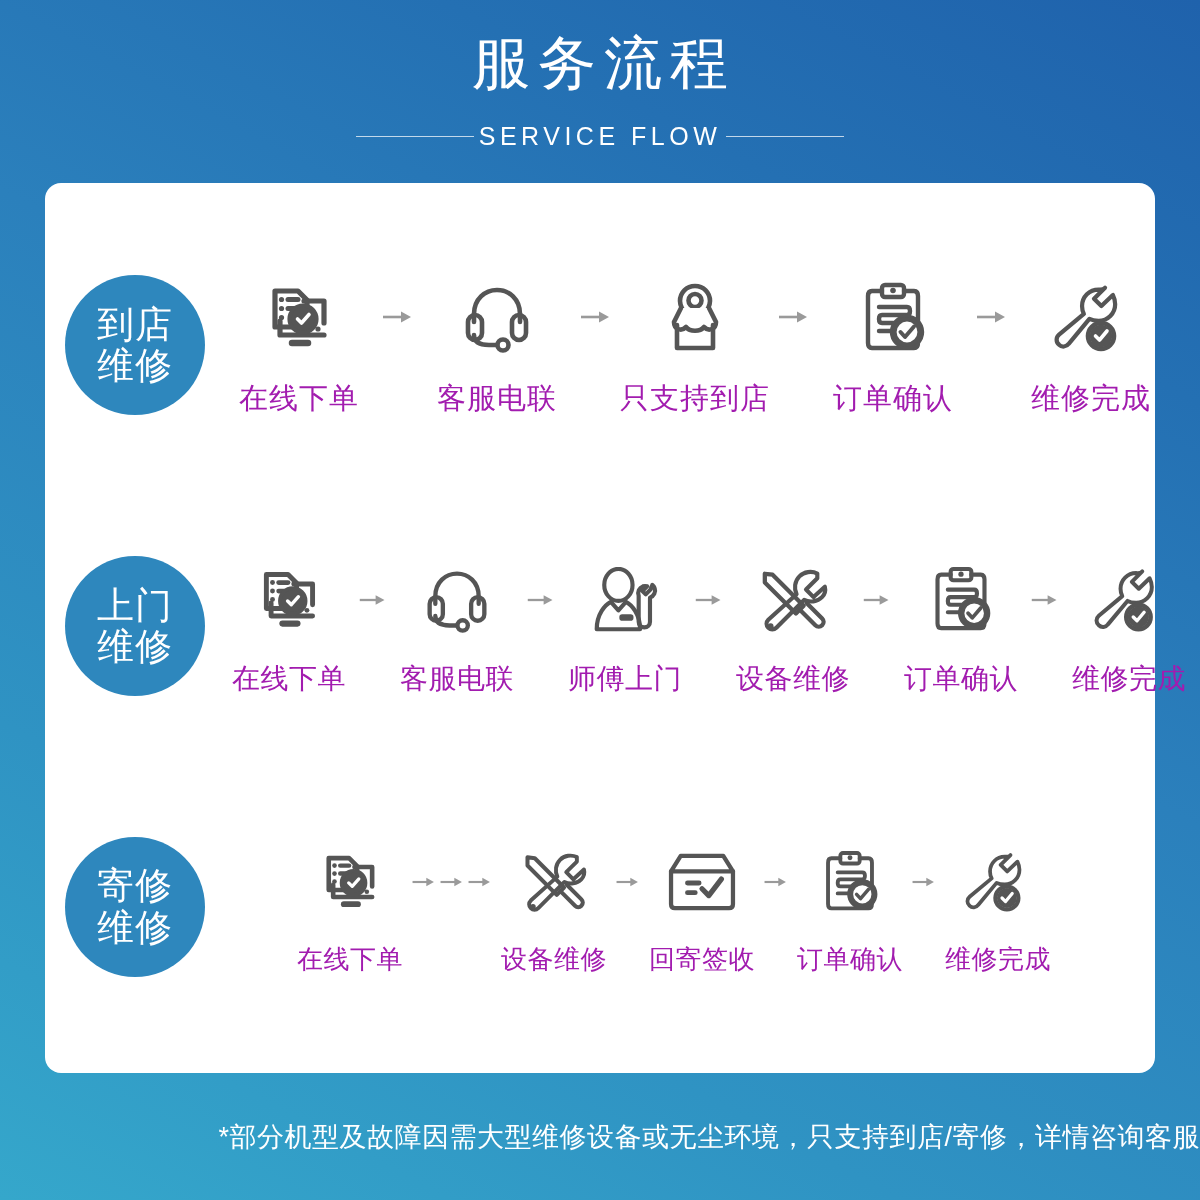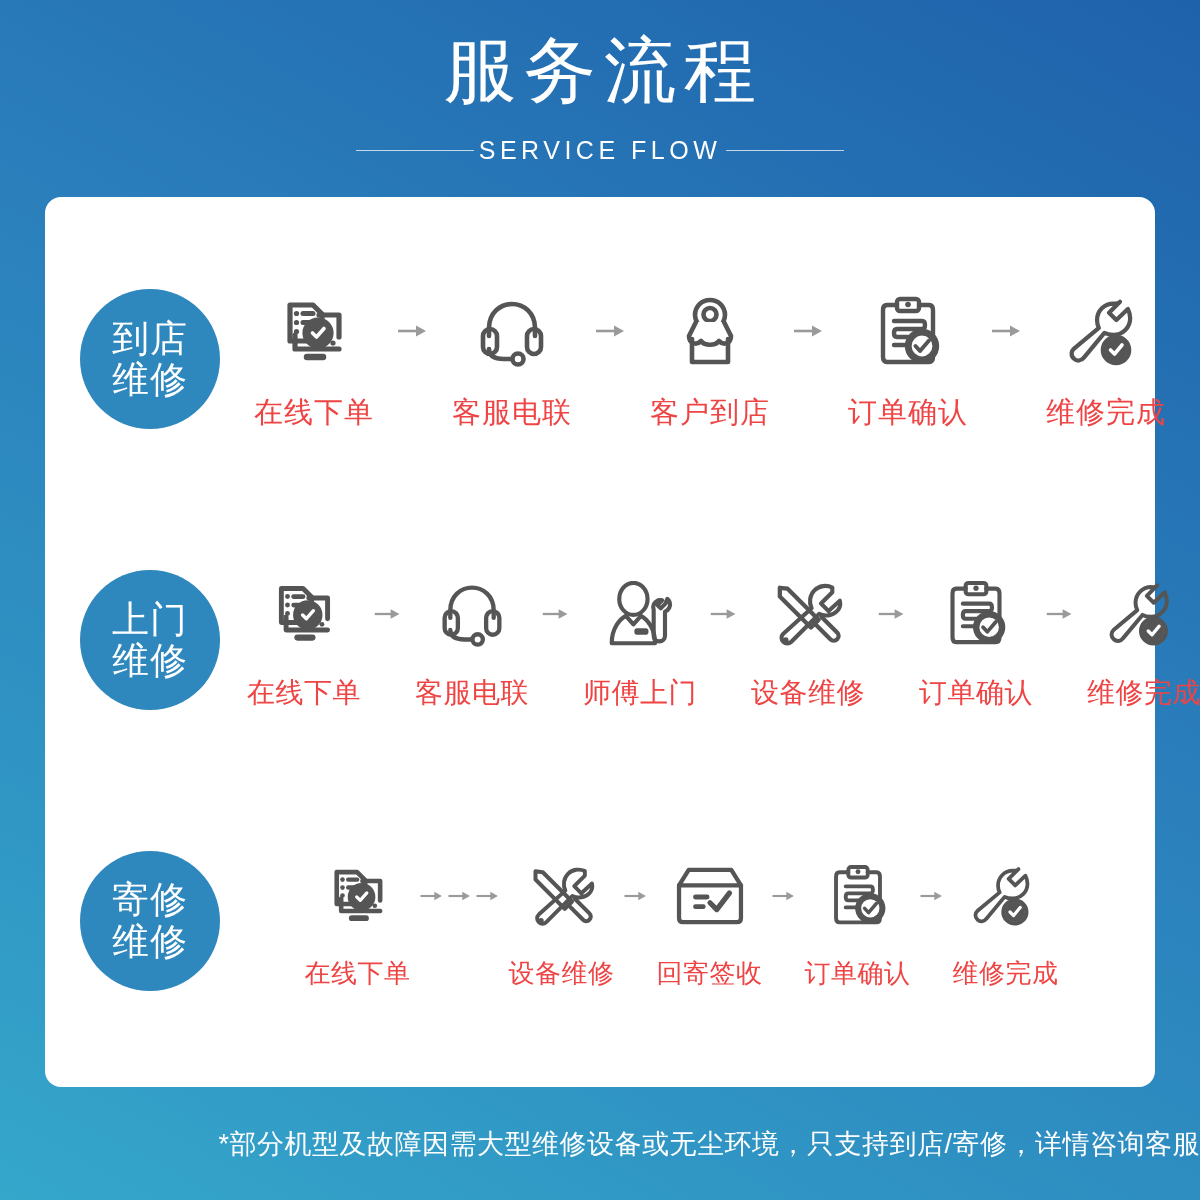--- a/index.html
+++ b/index.html
@@ -25,21 +25,21 @@
   }
 
   
   .header {
     width: 100%;
     text-align: center;
     padding-top: 34px;
     flex: 0 0 auto;
   }
   .main-title {
-    font-size: 72px;
+    font-size: 58px;
     line-height: 1.0;
     color: #ffffff;
     letter-spacing: 8px;
     font-weight: 400;
     margin: 0;
     padding-left: 8px;
   }
   .sub-wrap {
     margin-top: 30px;
     display: flex;
@@ -71,21 +71,21 @@
     display: flex;
     flex-direction: column;
     justify-content: space-around;
     padding: 22px 0 26px 0;
   }
 
   .row {
     display: flex;
     align-items: center;
     height: 210px;
-    padding-left: 35px;
+    padding-left: 20px;
     box-sizing: border-box;
   }
 
   
   .badge {
     flex: 0 0 auto;
     width: 140px;
     height: 140px;
     border-radius: 50%;
     background: #2e87bd;
@@ -120,21 +120,21 @@
     height: 92px;
     display: flex;
     align-items: center;
     justify-content: center;
   }
   .icon-box svg {
     display: block;
   }
   .step-label {
     margin-top: 14px;
-    color: #ef4444;
+    color: #a21caf;
     white-space: nowrap;
     text-align: center;
   }
   .arrow {
     display: flex;
     align-items: center;
     justify-content: center;
     height: 92px;
     color: #9a9a9a;
   }
@@ -243,21 +243,21 @@
 
         <div class="step">
           <div class="icon-box">
             <svg width="70" height="72" viewBox="0 0 70 72" fill="none" stroke="#555" stroke-width="4.6" stroke-linecap="round" stroke-linejoin="round">
               <path d="M35 4 C26.5 4 20 10.5 20 19 C20 29 35 44 35 44 C35 44 50 29 50 19 C50 10.5 43.5 4 35 4 Z" fill="#fff"></path>
               <circle cx="35" cy="18.5" r="6.5"></circle>
               <path d="M21 26 L14 40 C14 47 21 50 26 45 C30 50 40 50 44 45 C49 50 56 47 56 40 L49 26" fill="#fff"></path>
               <path d="M17 43 L17 66 L53 66 L53 43"></path>
             </svg>
           </div>
-          <div class="step-label">客户到店</div>
+          <div class="step-label">只支持到店</div>
         </div>
 
         <div class="arrow">
           <svg width="34" height="16" viewBox="0 0 34 16">
               <path d="M2 8 H25" stroke="#9a9a9a" stroke-width="2.6"></path>
               <path d="M20 2.5 L30 8 L20 13.5 Z" fill="#9a9a9a"></path>
             </svg>
         </div>
 
         <div class="step">

